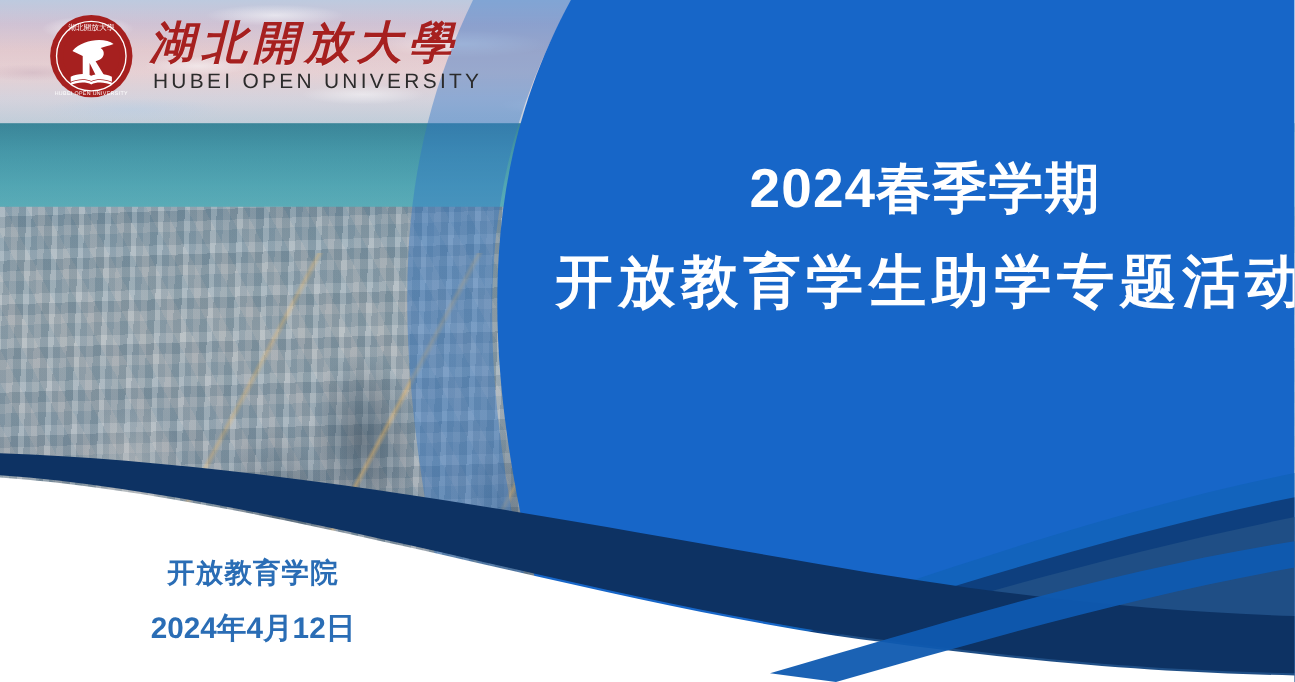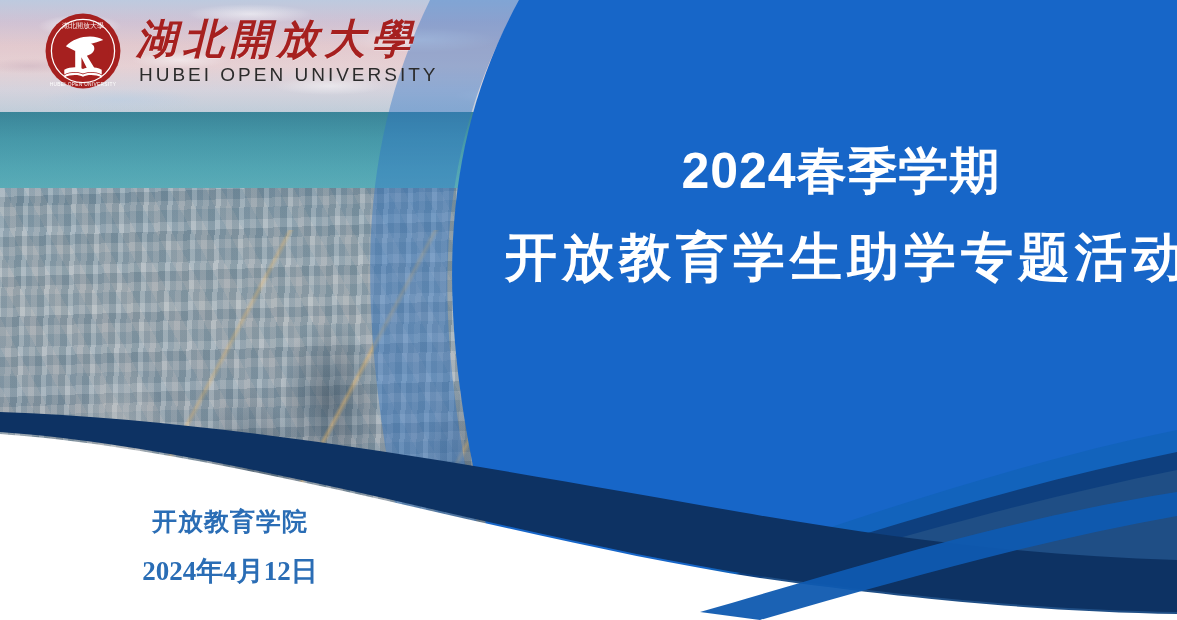--- a/index.html
+++ b/index.html
@@ -227,21 +227,21 @@
   }
   .footer-org {
     font-family: "Liberation Sans", "DejaVu Sans", sans-serif;
     font-size: 25px;
     font-weight: 700;
     color: #2a6db5;
     letter-spacing: 1px;
     line-height: 1.2;
   }
   .footer-date {
-    font-family: Liberation Serif, serif;
+    font-family: Liberation Sans, sans-serif;
     font-size: 27px;
     font-weight: 700;
     color: #2a6db5;
     letter-spacing: 0px;
     line-height: 1.2;
     margin-top: 19px;
   }
 </style>
 </head>
 <body>

